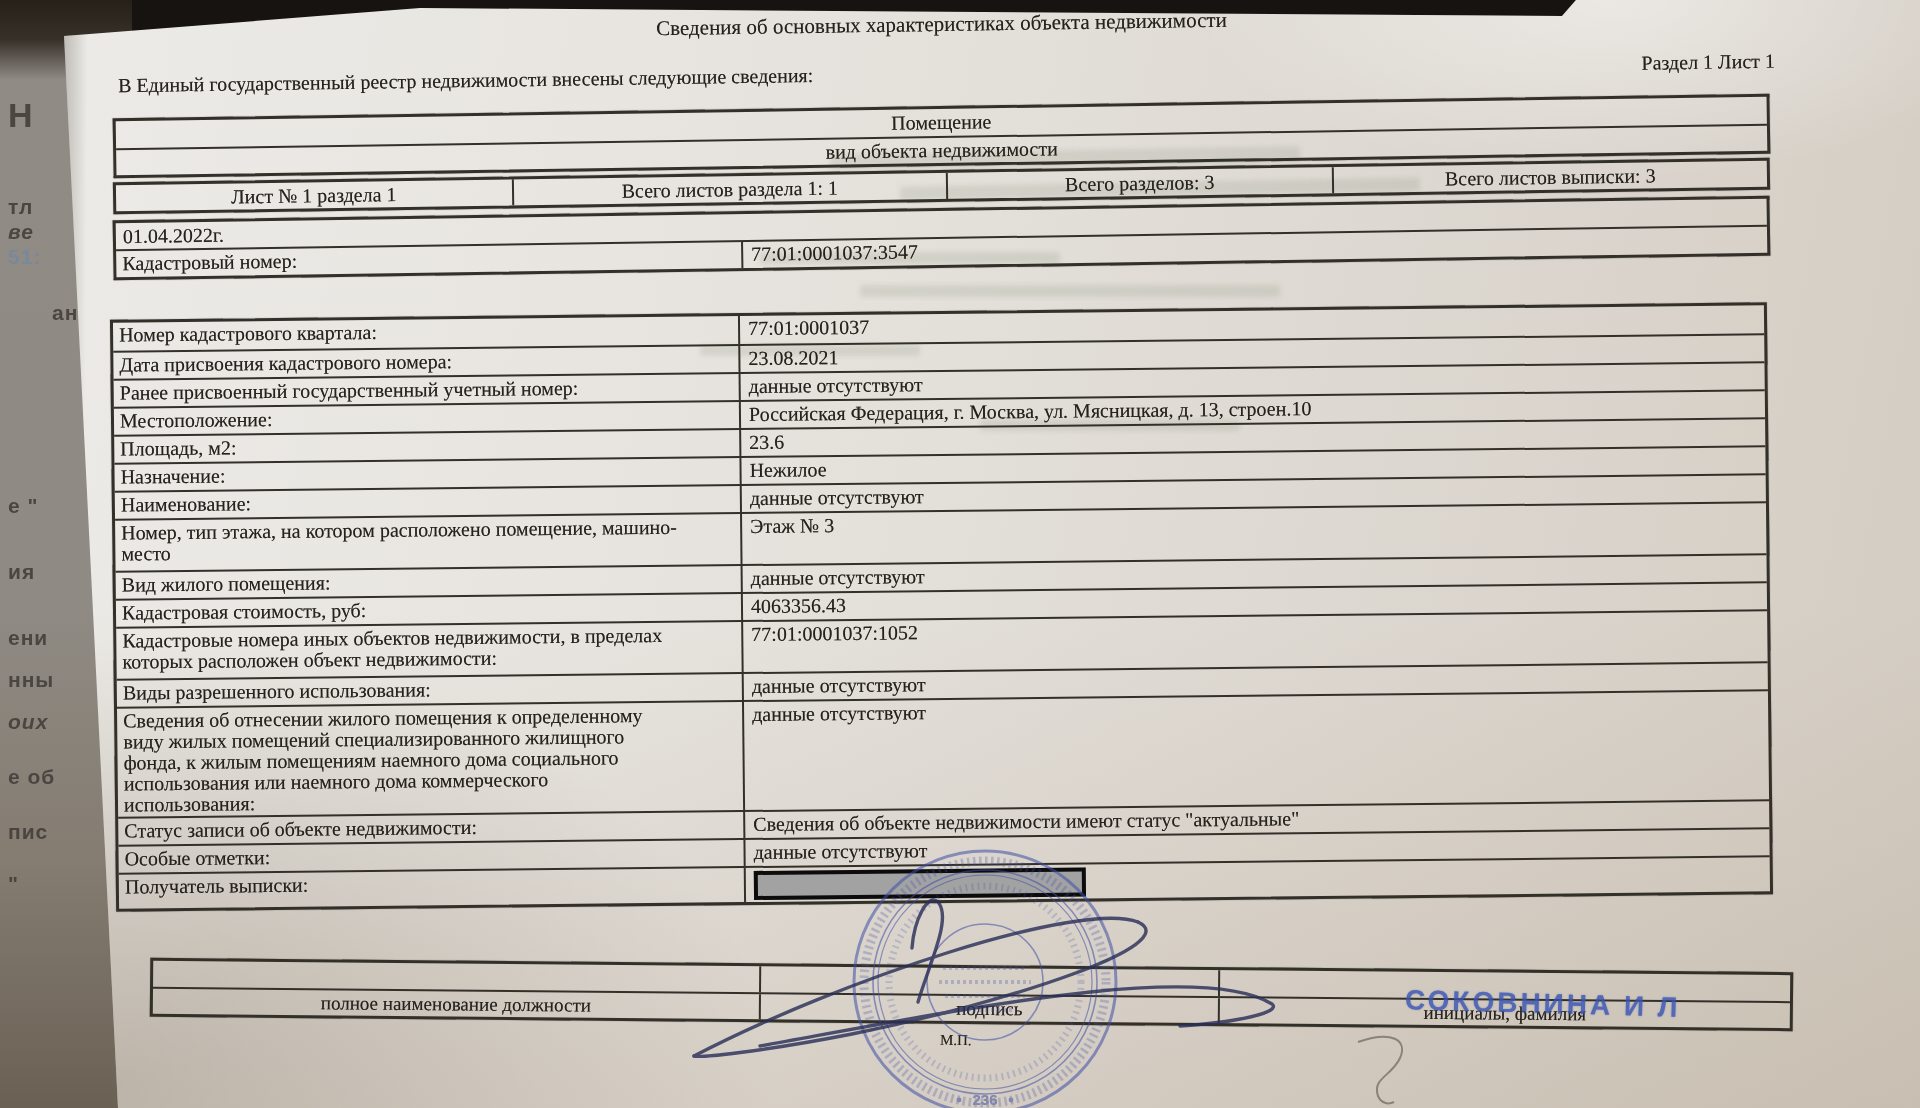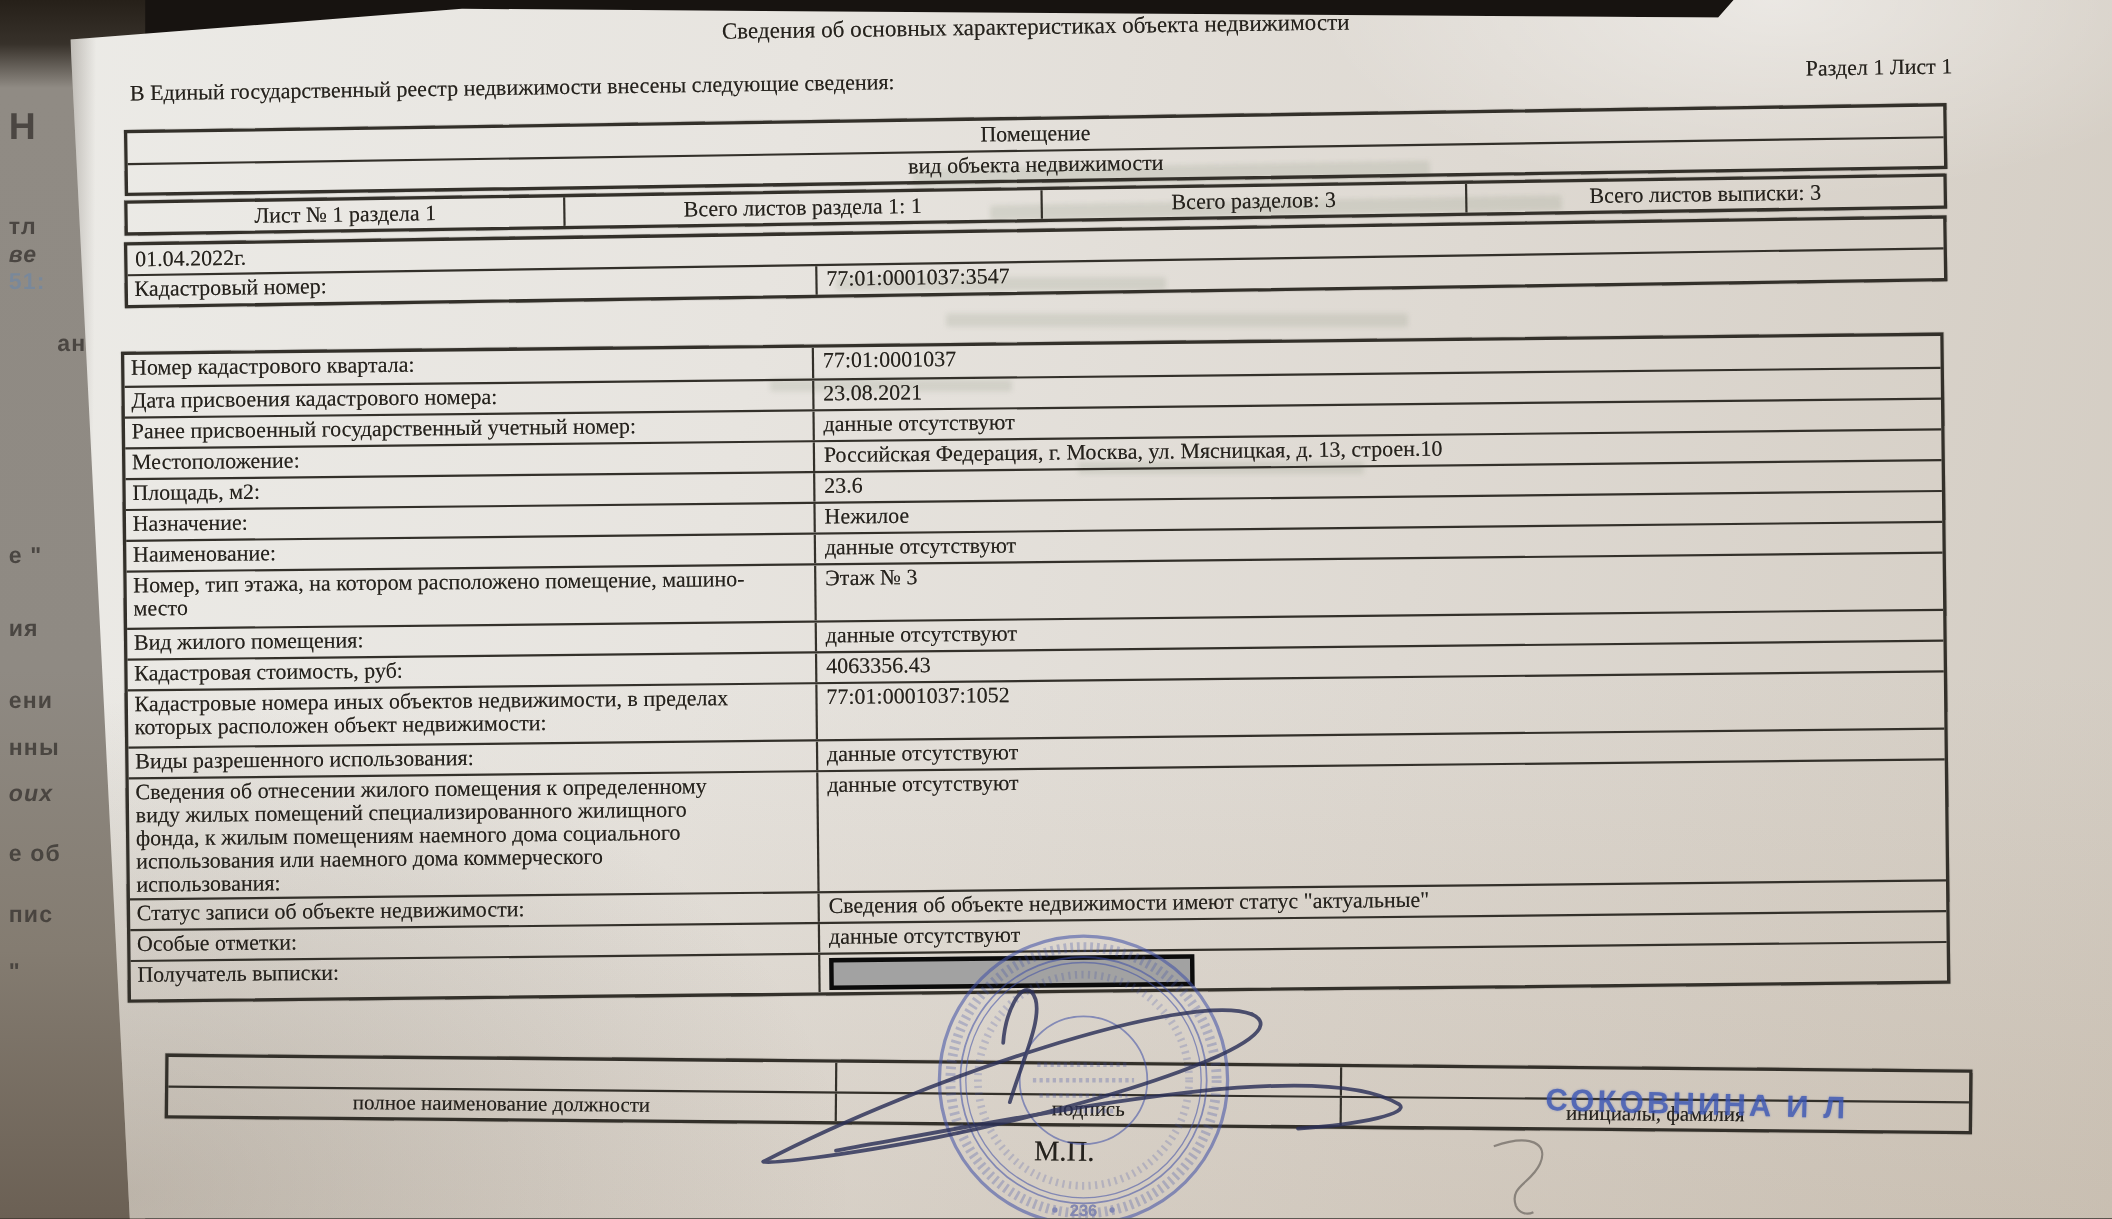--- a/index.html
+++ b/index.html
@@ -61,21 +61,21 @@
   
   .tSig{position:absolute;left:150px;top:965px;width:1643px;border:3px solid #33302a;
     transform:rotate(0.5deg);box-shadow:0 0 1px rgba(40,36,30,.7);}
   .tSig .r1{height:26px;display:flex;}
   .tSig .r2{height:27px;display:flex;border-top:2px solid #33302a;}
   .scell{display:flex;align-items:center;justify-content:center;font-size:19px;}
   .sc1{width:608px;border-right:2px solid #33302a;}
   .sc2{width:459px;border-right:2px solid #33302a;}
   .sc3{flex:1;}
 
-  .mp{position:absolute;left:940px;top:1032px;font-size:26px;transform:rotate(0.6deg);}
+  .mp{position:absolute;left:940px;top:1032px;font-size:15px;transform:rotate(0.6deg);}
 
   .name-stamp{position:absolute;left:1405px;top:988px;z-index:6;font-family:"Liberation Sans",sans-serif;
     font-weight:bold;font-size:28px;letter-spacing:3px;color:#3a55b4;opacity:.82;transform:rotate(1.6deg);
     text-shadow:0 0 2px rgba(58,85,180,.55);white-space:nowrap;}
 
   .overlay{position:absolute;left:0;top:0;width:1920px;height:1108px;z-index:5;pointer-events:none;}
 </style>
 </head>
 <body>
 

